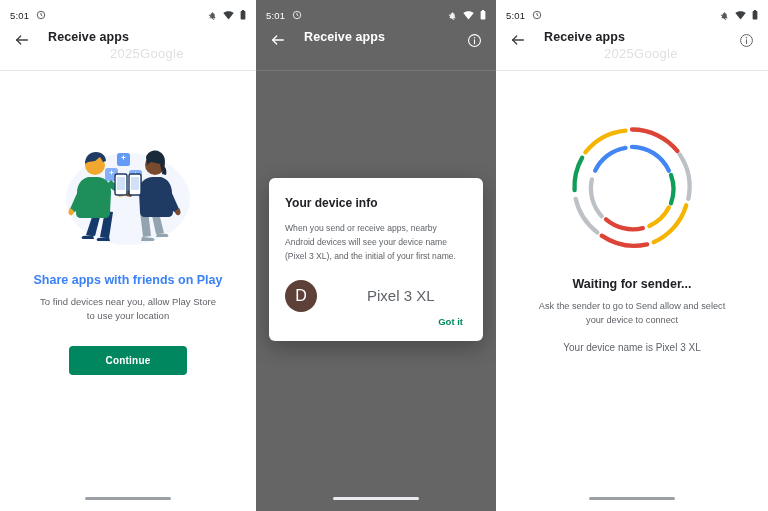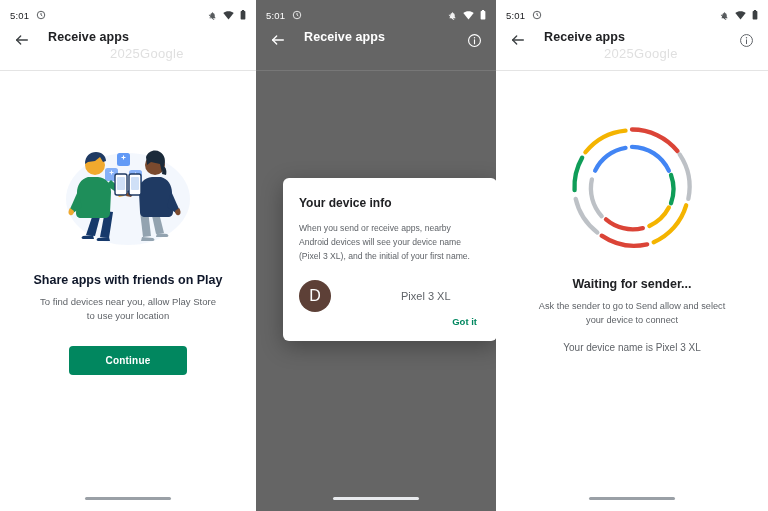--- a/index.html
+++ b/index.html
@@ -53,21 +53,21 @@
     pointer-events: none; user-select:none;
   }
   .wm1 { left: 110px; top: 46px; }
   .wm2 { left: 92px; top: 46px; color: rgba(225,225,225,0.30); }
   .wm3 { left: 108px; top: 46px; }
 
   
   .p1-body { display:flex; flex-direction:column; align-items:center; padding-top: 58px; }
   .illus { width: 170px; height: 122px; }
   .p1-title {
-    font-size: 12.5px; font-weight: 700; color: #0f172a;
+    font-size: 12.5px; font-weight: 700; color: #3b82f6;
     margin-top: 22px; text-align: center;
   }
   .p1-sub {
     font-size: 9.5px; color: #5f6368; line-height: 1.5;
     margin-top: 8px; text-align: center; width: 182px;
   }
   .continue-btn {
     margin-top: 22px; background: #01875f; color: #ffffff;
     font-size: 10px; font-weight: 600; border: none; border-radius: 4px;
     padding: 9px 37px; cursor: pointer; letter-spacing: .2px;
@@ -81,35 +81,35 @@
   
   .rings-wrap { display:flex; justify-content:center; }
   .rings { display:block; }
 
   
   .p2-rings { position: absolute; left: 50%; transform: translateX(-50%); top: 120px; z-index: 5; }
 
   
   .dialog {
     position: absolute; z-index: 7;
-    left: 27px; top: 178px; width: 214px;
+    left: 13px; top: 178px; width: 214px;
     background: #ffffff; border-radius: 6px;
     box-shadow: 0 6px 22px rgba(0,0,0,0.30);
     padding: 18px 16px 10px 16px;
   }
   .dlg-title { font-size: 12px; font-weight: 700; color: #202124; }
   .dlg-body { font-size: 8.6px; color: #5f6368; line-height: 1.62; margin-top: 12px; }
   .dlg-device { display: flex; align-items: center; margin-top: 16px; }
   .avatar {
     width: 32px; height: 32px; border-radius: 50%;
     background: #5d4037; color: #fff;
     display: flex; align-items: center; justify-content: center;
     font-size: 16px; font-weight: 400;
   }
-  .dlg-devname { font-size: 11px; color: #5f6368; margin-left: 28px; padding-left: 42px; }
+  .dlg-devname { font-size: 15px; color: #5f6368; margin-left: 8px; padding-left: 42px; }
   .dlg-actions { display: flex; justify-content: flex-end; }
   .gotit {
     font-size: 9.5px; font-weight: 600; color: #01875f;
     background: none; border: none; cursor: pointer; padding: 4px 4px;
   }
 
   
   .p3-body { display:flex; flex-direction:column; align-items:center; padding-top: 52px; }
   .p3-title { font-size: 12.5px; font-weight: 700; color: #202124; margin-top: 24px; text-align:center; }
   .p3-sub { font-size: 9.2px; color: #5f6368; line-height: 1.55; margin-top: 8px; text-align:center; width: 200px; }

